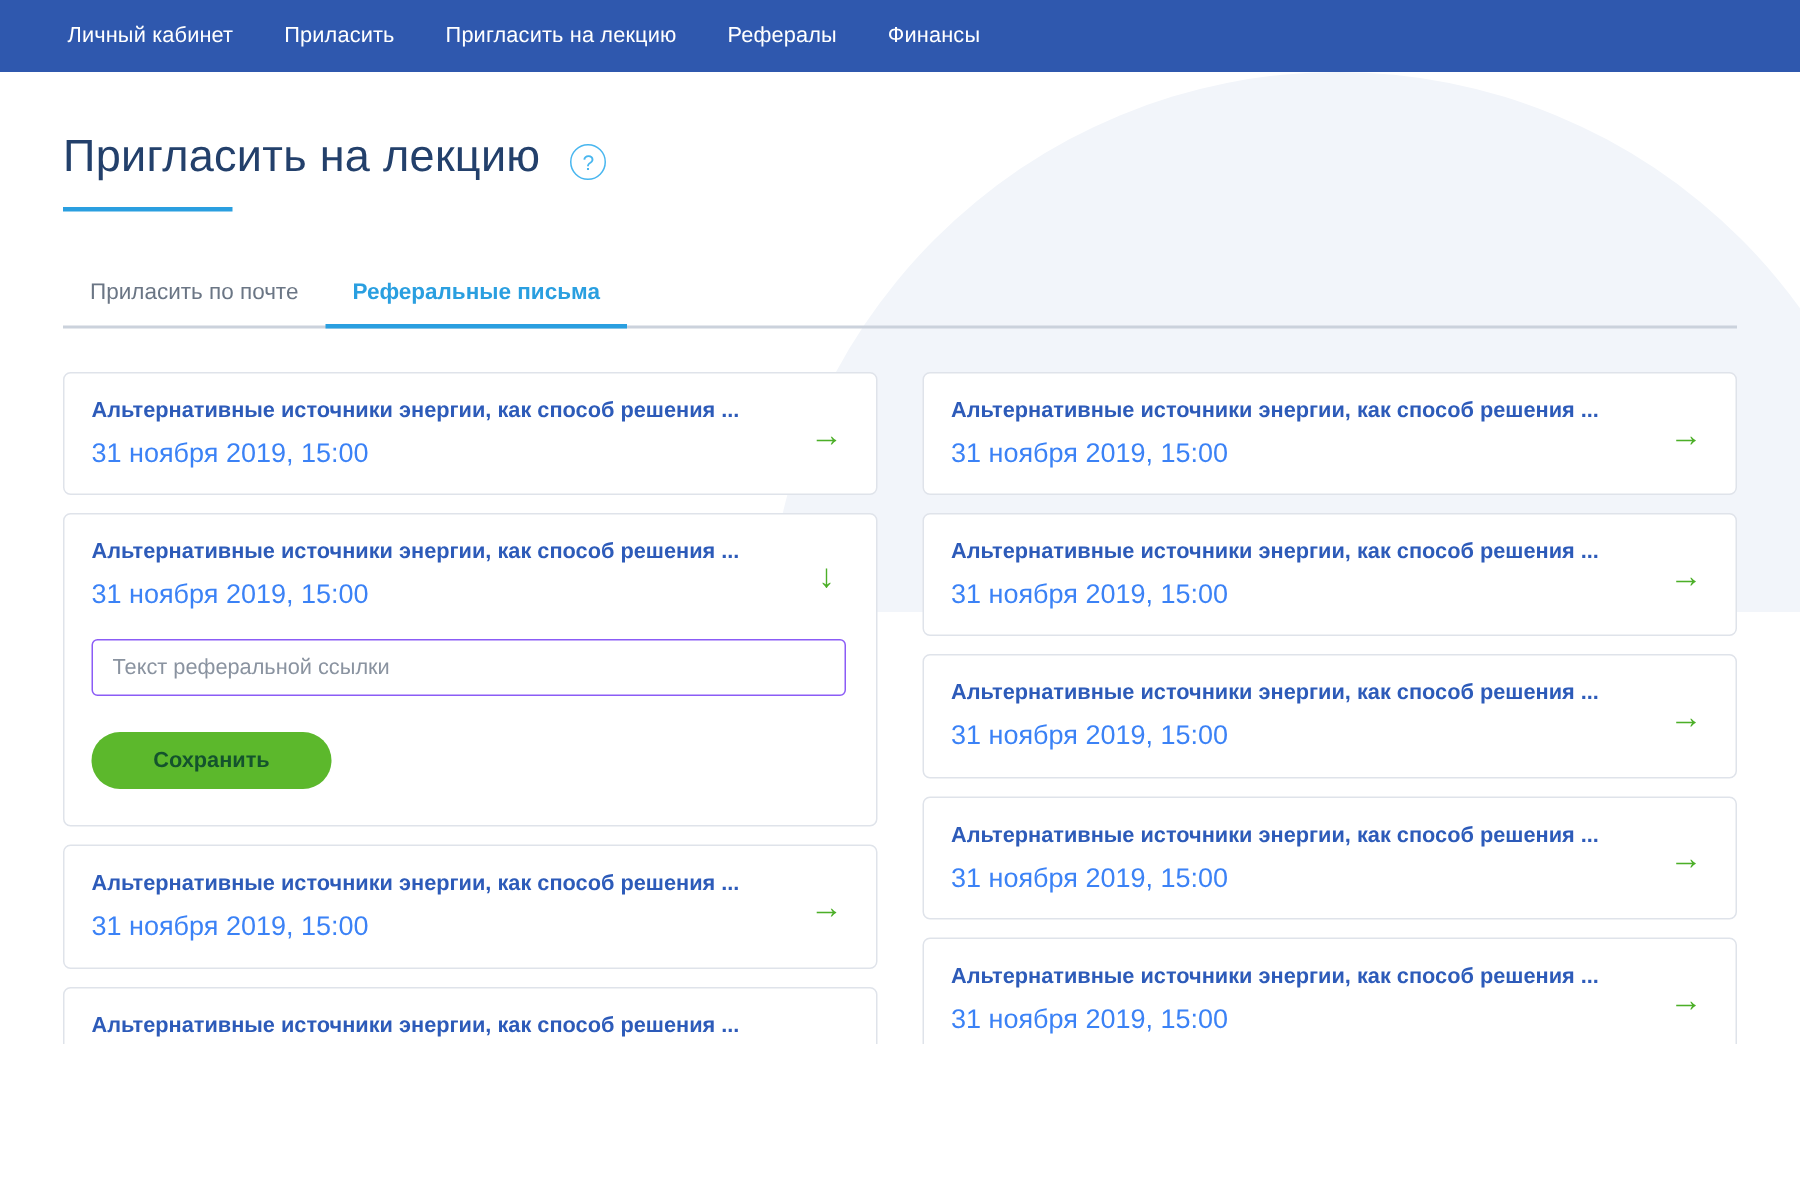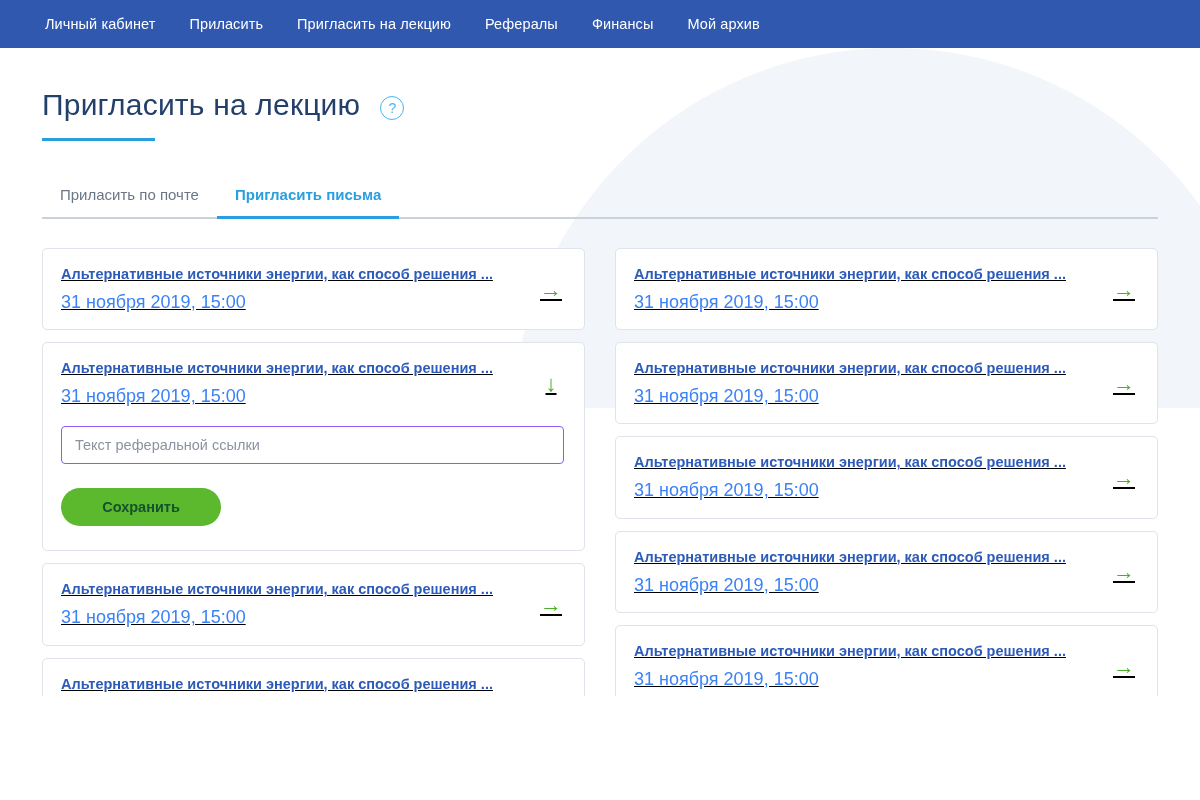--- a/index.html
+++ b/index.html
@@ -149,21 +149,20 @@
     border-radius: 5px;
     padding: 16px 20px 15px 18px;
     margin-bottom: 12px;
     position: relative;
     cursor: pointer;
   }
   .card-head {
     display: flex;
     align-items: flex-start;
     justify-content: flex-end;
-    text-decoration: underline;
   }
   .card-text { flex: 1 1 auto; min-width: 0; padding-right: 16px; }
   .card-title {
     color: #2d5bb9;
     font-weight: 700;
     font-size: 14.5px;
     line-height: 1.3;
     white-space: nowrap;
     overflow: hidden;
     text-overflow: ellipsis;
@@ -242,34 +241,33 @@
   <div class="bg-clip">
     <div class="inner"></div>
   </div>
 
   <nav class="navbar" id="navbar">
       <div class="nav-item">Личный кабинет</div>
       <div class="nav-item">Приласить</div>
       <div class="nav-item">Пригласить на лекцию</div>
       <div class="nav-item">Рефералы</div>
       <div class="nav-item">Финансы</div>
-      <div class="nav-item">Мой архив</div>
     </nav>
 
   <div class="content">
 
     <div class="title-row">
       <h1 class="page-title">Пригласить на лекцию</h1>
       <div class="help-icon">?</div>
     </div>
     <div class="title-underline"></div>
 
     <div class="tabs" id="tabbar">
         <div class="tab inactive">Приласить по почте</div>
-        <div class="tab active">Пригласить письма</div>
+        <div class="tab active">Реферальные письма</div>
       </div>
 
     <div class="columns">
       <div class="col" id="left-col">
           <div class="card">
             <div class="card-head">
               <div class="card-text">
                 <div class="card-title">Альтернативные источники энергии, как способ решения ...</div>
                 <div class="card-date">31 ноября 2019, 15:00</div>
               </div>

